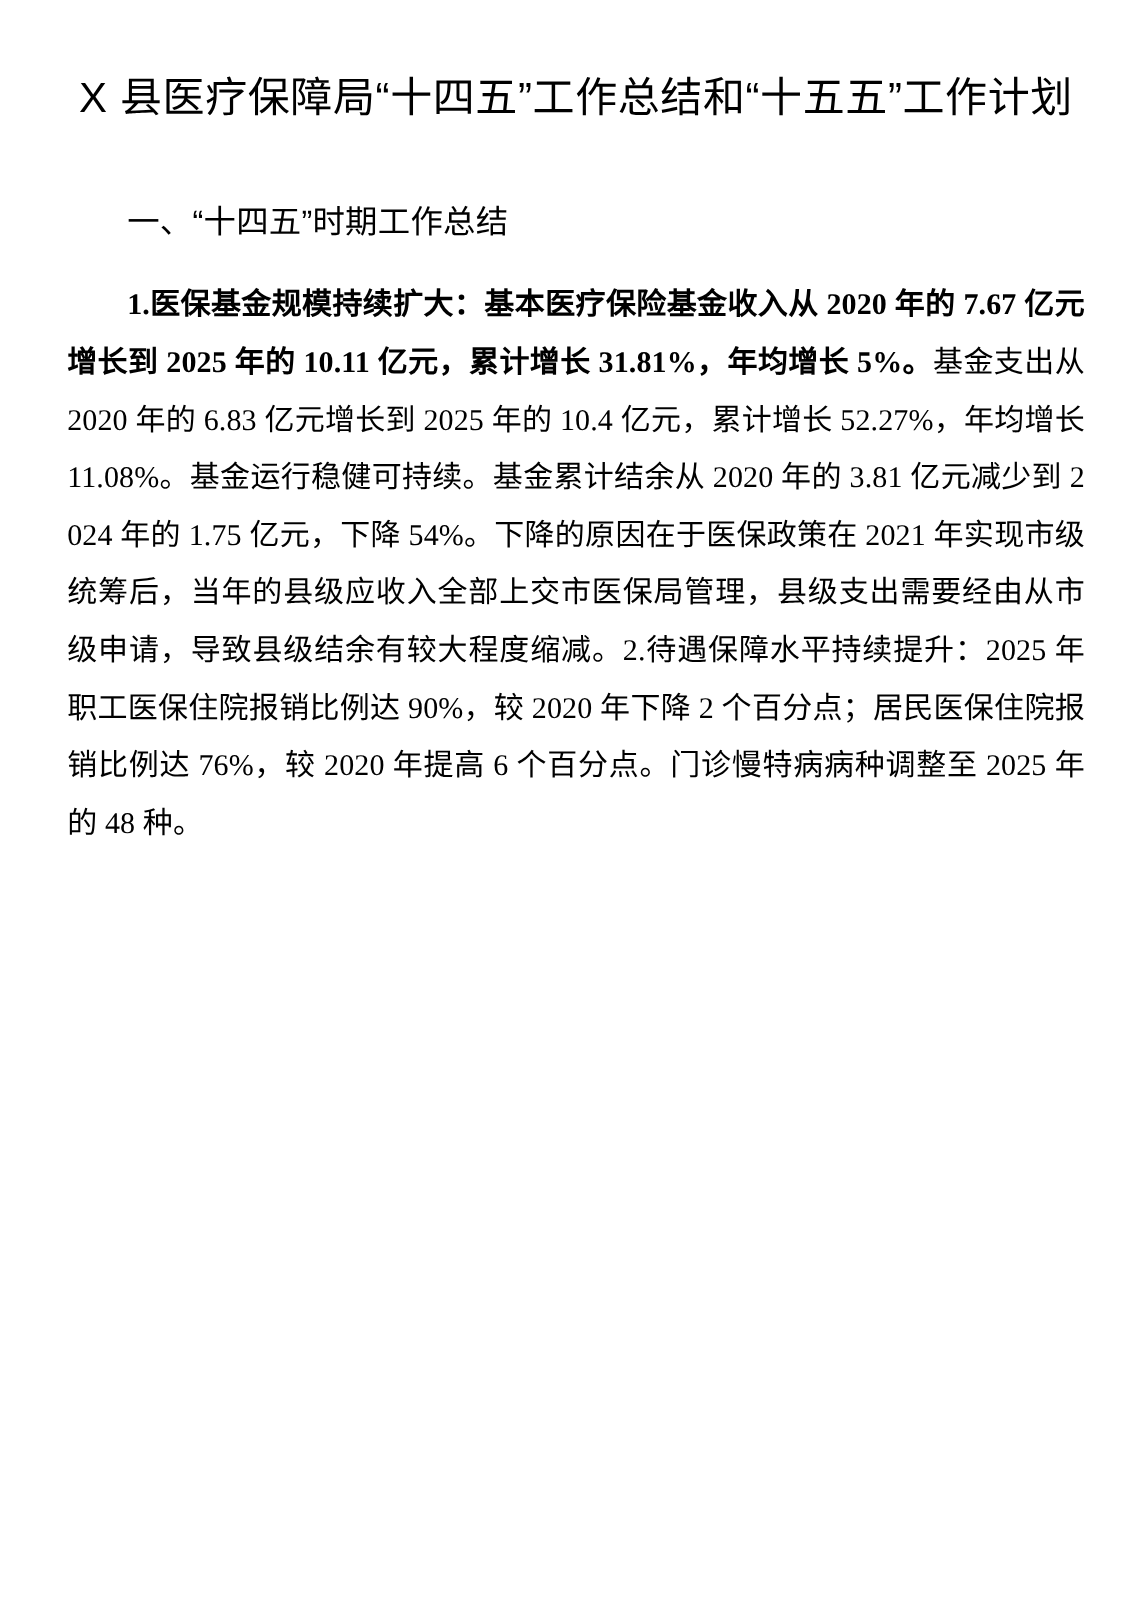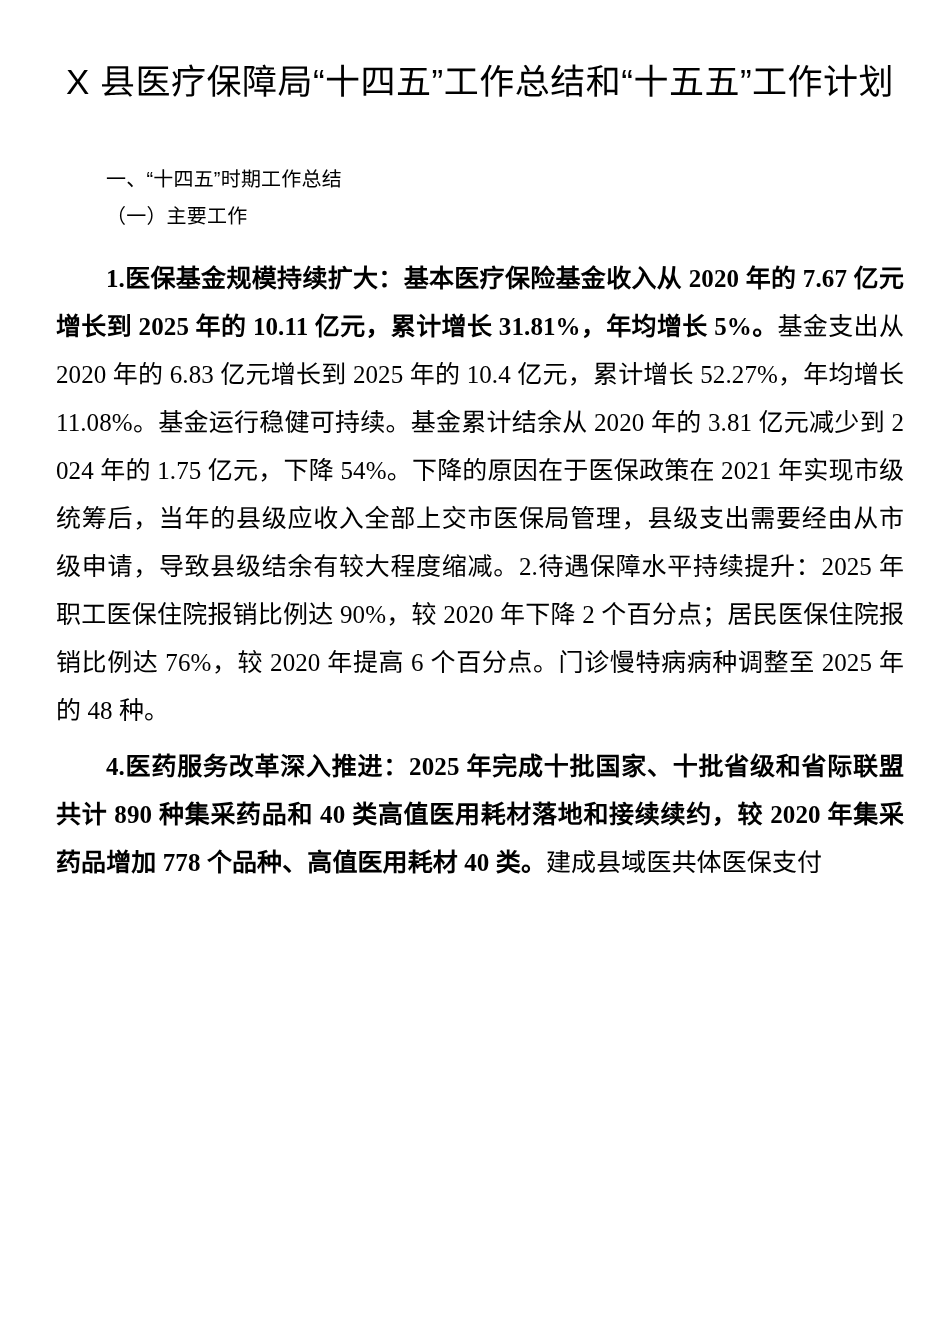--- a/index.html
+++ b/index.html
@@ -37,21 +37,21 @@
     padding-top: 58px;
     padding-left: 4px;
     padding-right: 4px;
   }
 
   
   .heading-block {
     margin-top: 55px;
   }
   .heading {
-    font-size: 20px;
+    font-size: 27px;
     font-weight: 400;
     line-height: 1.85;
     text-indent: 50px;
     letter-spacing: 0.2px;
     margin: 0;
   }
 
   
   .body-block {
     margin-top: 20px;
@@ -77,28 +77,24 @@
 </style>
 </head>
 <body>
 
 <div class="page">
 
   <h1 class="doc-title">X 县医疗保障局“十四五”工作总结和“十五五”工作计划</h1>
 
   <div class="heading-block">
     <div class="heading">一、“十四五”时期工作总结</div>
-    <div class="heading">（一）主要工作</div>
   </div>
 
   <div class="body-block">
 
     <p class="para">
       <span class="b">1.医保基金规模持续扩大：基本医疗保险基金收入从 2020 年的 7.67 亿元增长到 2025 年的 10.11 亿元，累计增长 31.81%，年均增长 5%。</span><span>基金支出从 2020 年的 6.83 亿元增长到 2025 年的 10.4 亿元，累计增长 52.27%，年均增长 11.08%。基金运行稳健可持续。基金累计结余从 2020 年的 3.81 亿元减少到 2024 年的 1.75 亿元，下降 54%。下降的原因在于医保政策在 2021 年实现市级统筹后，当年的县级应收入全部上交市医保局管理，县级支出需要经由从市级申请，导致县级结余有较大程度缩减。2.待遇保障水平持续提升：2025 年职工医保住院报销比例达 90%，较 2020 年下降 2 个百分点；居民医保住院报销比例达 76%，较 2020 年提高 6 个百分点。门诊慢特病病种调整至 2025 年的 48 种。</span>
     </p>
 
 
-    <p class="para">
-      <span class="b">4.医药服务改革深入推进：2025 年完成十批国家、十批省级和省际联盟共计 890 种集采药品和 40 类高值医用耗材落地和接续续约，较 2020 年集采药品增加 778 个品种、高值医用耗材 40 类。</span><span>建成县域医共体医保支付</span>
-    </p>
 
   </div>
 </div>
 
 </body></html>

